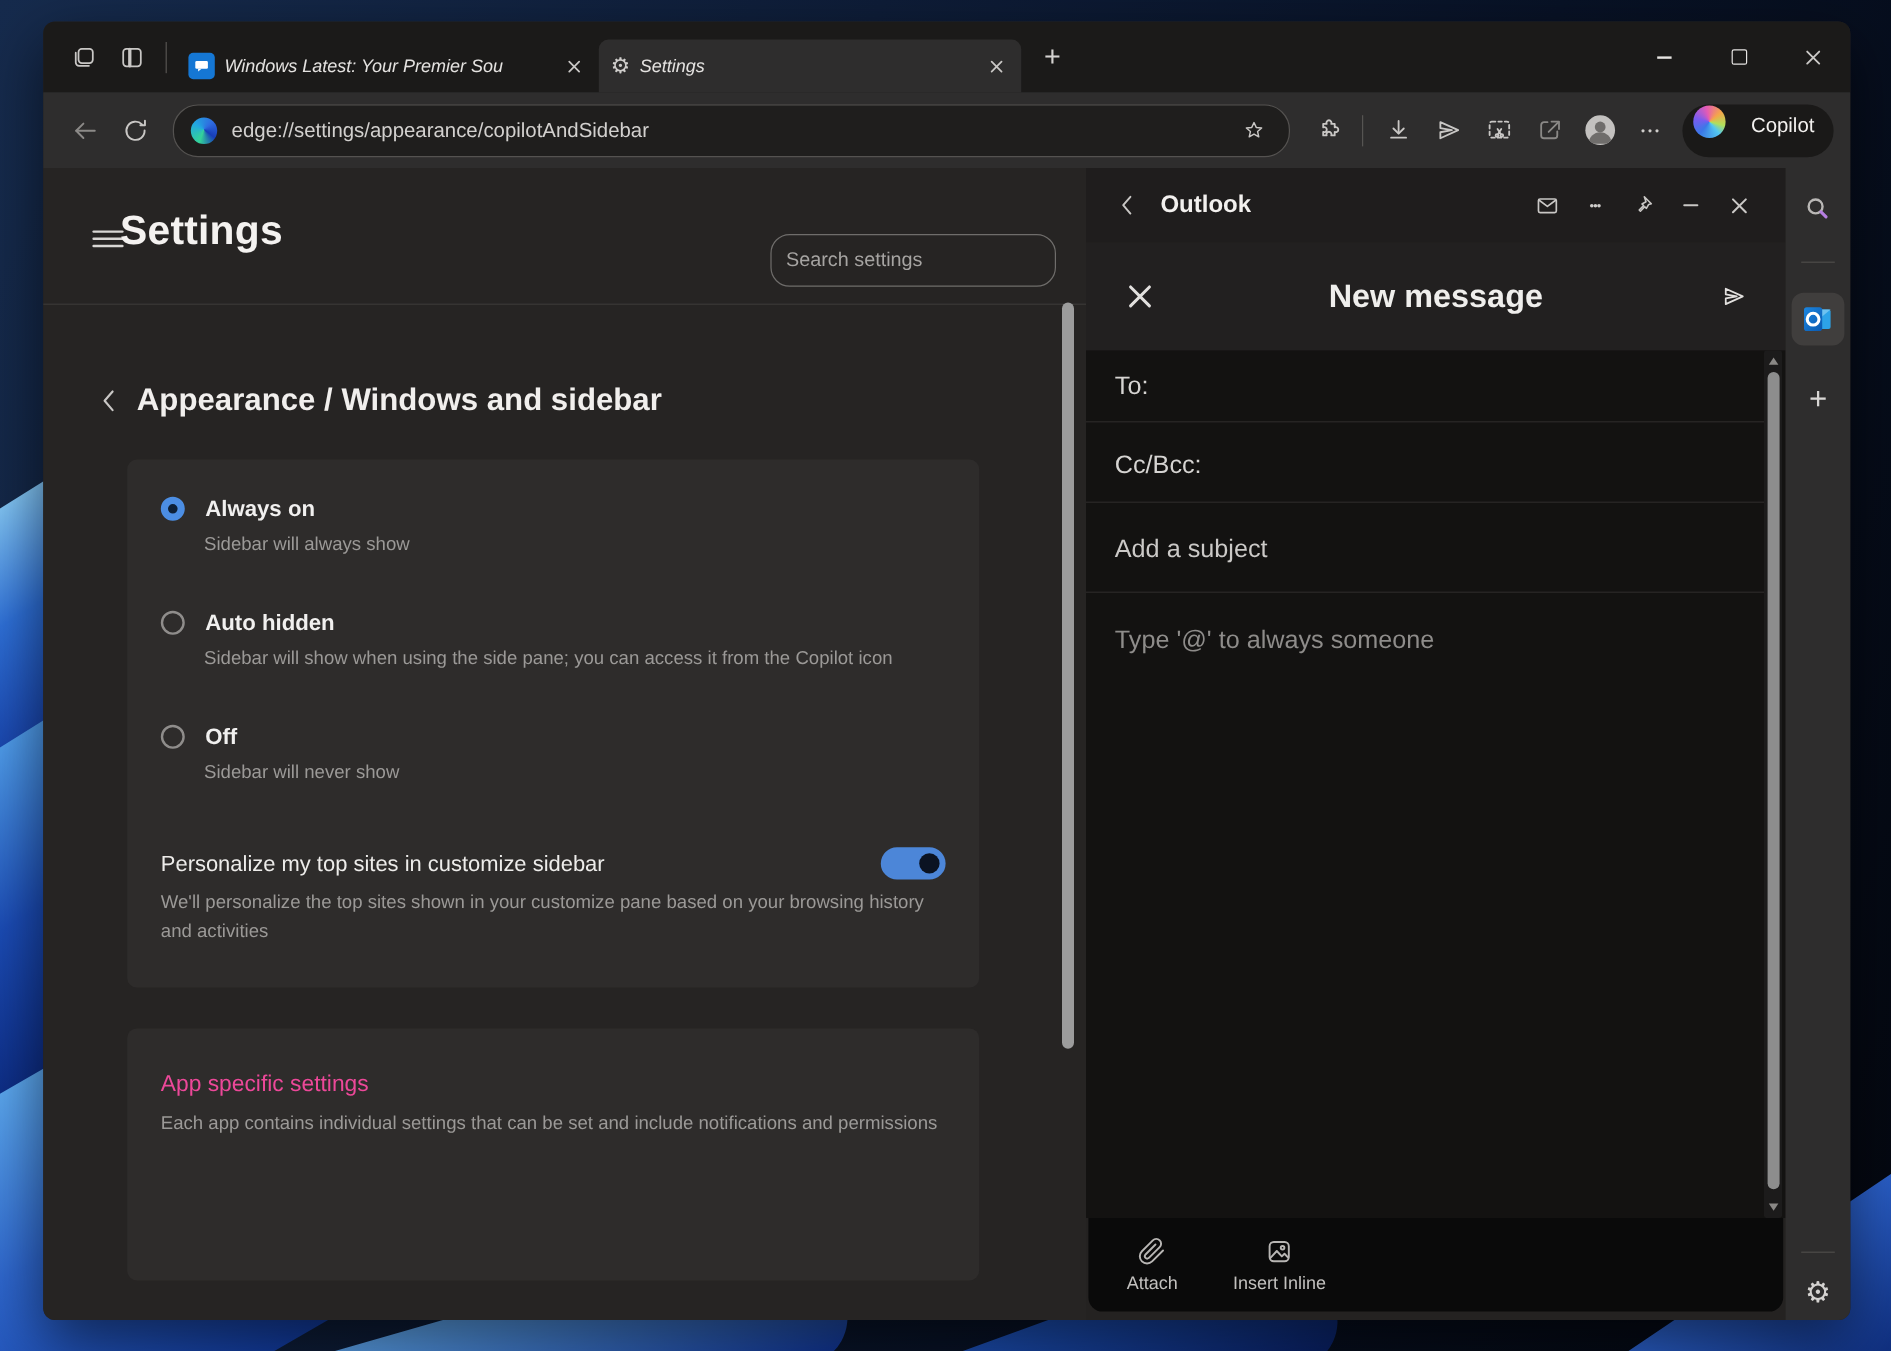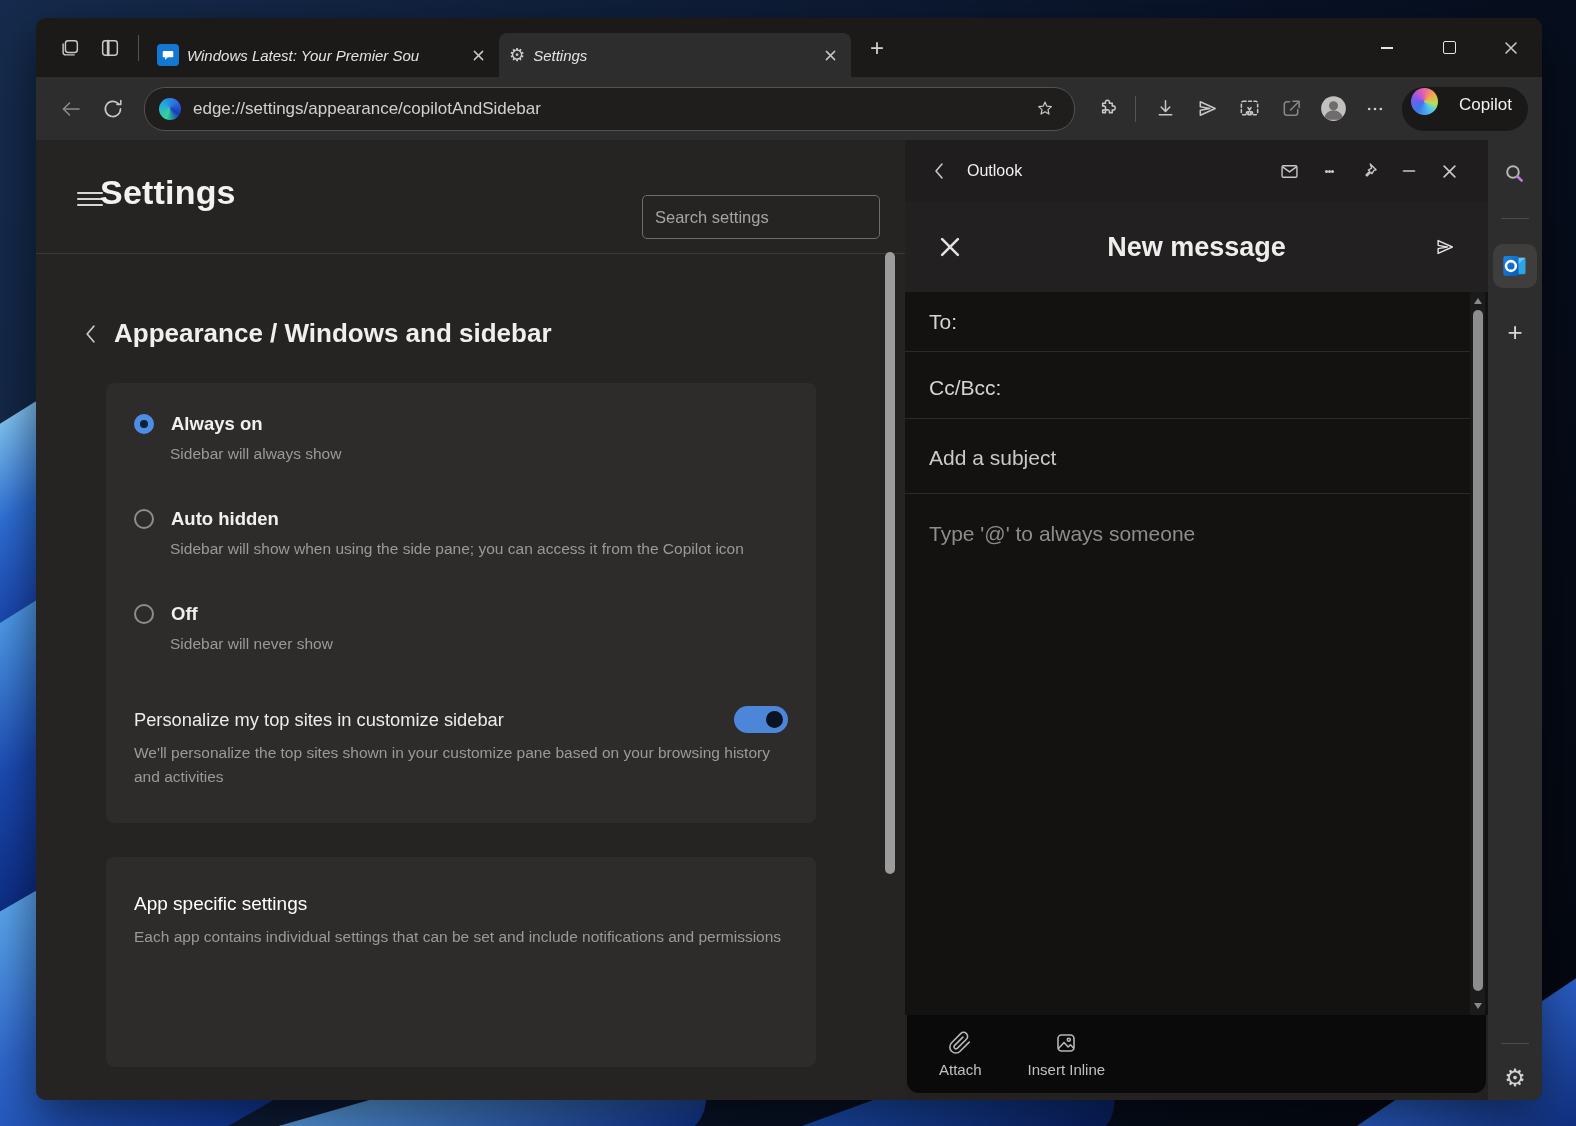--- a/index.html
+++ b/index.html
@@ -44,49 +44,49 @@
 
   
   .main{position:absolute;top:122px;bottom:0;left:0;right:0;display:flex;}
 
   
   .settings-pane{width:869px;position:relative;background:#262423;flex:none;}
   .s-header{height:113px;border-bottom:1px solid #3b3937;position:relative;}
   .hamburger{position:absolute;left:41px;top:48px;width:26px;height:20px;background:none;border:0;cursor:pointer;padding:0;}
   .hamburger i{display:block;height:2px;background:#d8d6d4;margin:4px 0;border-radius:1px;}
   .s-title{position:absolute;left:64px;top:33px;margin:0;font-size:34px;font-weight:700;color:#f4f2f0;letter-spacing:.2px;}
-  .s-search{position:absolute;right:25px;top:55px;width:238px;height:44px;box-sizing:border-box;background:transparent;border:1px solid #6f6d6b;border-radius:5px;color:#cfcdcb;font-size:16.5px;padding:0 12px;font-family:"Liberation Sans",sans-serif;}
+  .s-search{position:absolute;right:25px;top:55px;width:238px;height:44px;box-sizing:border-box;background:transparent;border:1px solid #6f6d6b;border-radius:16px;color:#cfcdcb;font-size:16.5px;padding:0 12px;font-family:"Liberation Sans",sans-serif;}
   .s-search::placeholder{color:#a6a4a2;}
   .s-body{position:absolute;top:114px;left:0;right:0;bottom:0;overflow:hidden;}
   .breadcrumb{margin:64px 0 0 47px;display:flex;align-items:center;gap:16px;}
   .bc-back{background:none;border:0;cursor:pointer;padding:0;display:flex;}
   .bc-title{margin:0;font-size:26px;font-weight:600;color:#f1efed;}
   .card{margin-left:70px;width:710px;box-sizing:border-box;background:#2e2c2b;border-radius:8px;}
   .card1{margin-top:34px;padding:30px 28px 34px;}
   .opt{margin-bottom:42px;}
   .opt-row{display:flex;align-items:center;gap:17px;}
   .radio{width:20px;height:20px;border-radius:50%;box-sizing:border-box;border:2px solid #8f8d8b;flex:none;cursor:pointer;}
   .radio.sel{border:6px solid #4c8ee3;background:#0e2036;}
   .opt-label{font-size:18.5px;font-weight:600;color:#f1f0ef;}
   .opt-desc{margin:7px 0 0 36px;font-size:15.5px;line-height:1.55;color:#9b9997;max-width:648px;}
   .tgl{margin-top:50px;}
   .tgl-row{display:flex;align-items:center;justify-content:space-between;}
   .tgl-label{font-size:18.3px;color:#edecea;}
   .toggle{width:54px;height:27px;border-radius:14px;background:#4c86d8;position:relative;flex:none;cursor:pointer;}
   .toggle::after{content:"";position:absolute;right:5px;top:5px;width:17px;height:17px;border-radius:50%;background:#0b1322;}
   .tgl-desc{margin:8px 0 0 0;font-size:15.5px;line-height:1.55;color:#9b9997;max-width:662px;}
   .card2{margin-top:34px;padding:36px 28px;height:210px;}
-  .c2-title{font-size:19px;color:#ffffff;font-weight:500;}
+  .c2-title{font-size:19px;color:#ec4899;font-weight:500;}
   .c2-desc{margin-top:10px;font-size:15.5px;line-height:1.55;color:#9b9997;max-width:648px;}
   .s-scrollthumb{position:absolute;right:10px;top:112px;width:10px;height:622px;background:#9c9c9c;border-radius:5px;cursor:pointer;}
 
   
   .outlook-pane{width:583px;position:relative;background:#242221;flex:none;}
   .o-header{height:62px;background:#1f1d1d;display:flex;align-items:center;padding:0 22px;box-sizing:border-box;gap:6px;}
-  .o-title{margin:0 0 0 10px;font-size:16px;font-weight:400;color:#f2f0ee;flex:1;}
+  .o-title{margin:0 0 0 10px;font-size:20px;font-weight:700;color:#f2f0ee;flex:1;}
   .obtn{width:34px;height:34px;display:flex;align-items:center;justify-content:center;background:none;border:0;cursor:pointer;flex:none;}
   .kebab i{display:block;width:3px;height:3px;border-radius:50%;background:#cfcdcb;margin:2.5px 0;}
   .c-header{position:absolute;top:62px;left:0;right:0;height:90px;background:#222020;display:flex;align-items:center;}
   .c-close{position:absolute;left:28px;}
   .c-title{flex:1;text-align:center;font-size:27px;font-weight:600;color:#efeeec;}
   .c-send{position:absolute;right:26px;}
   .fields{position:absolute;top:152px;left:0;right:0;bottom:85px;background:#131211;}
   .f-label{position:absolute;left:24px;font-size:21px;color:#d6d4d2;}
   .f-to{top:18px;}
   .f-cc{top:84px;}

